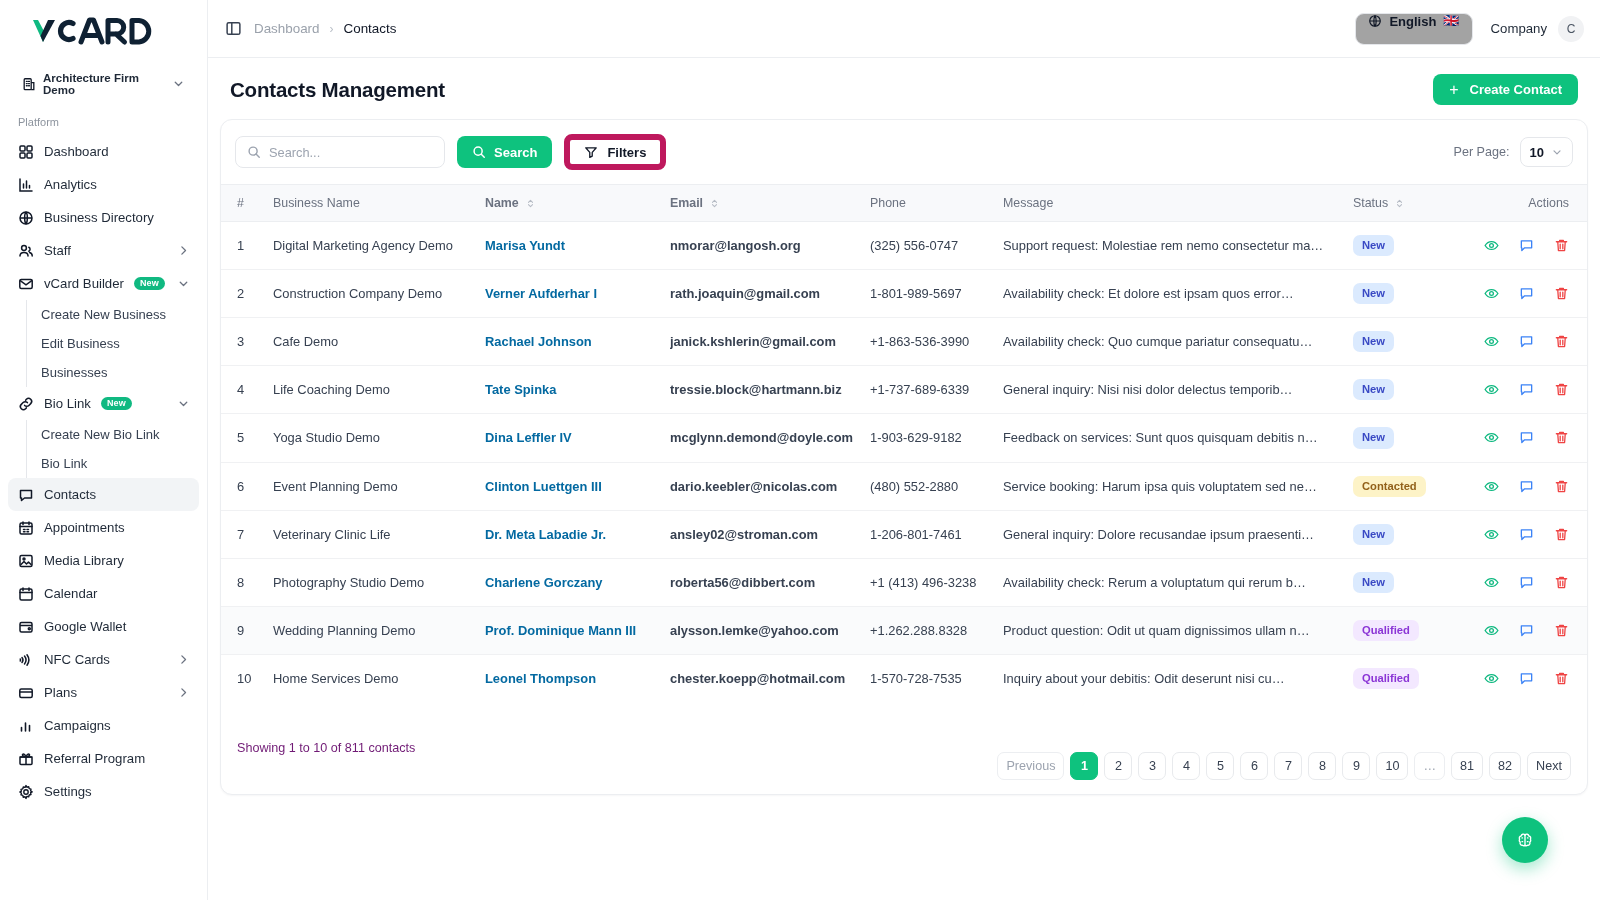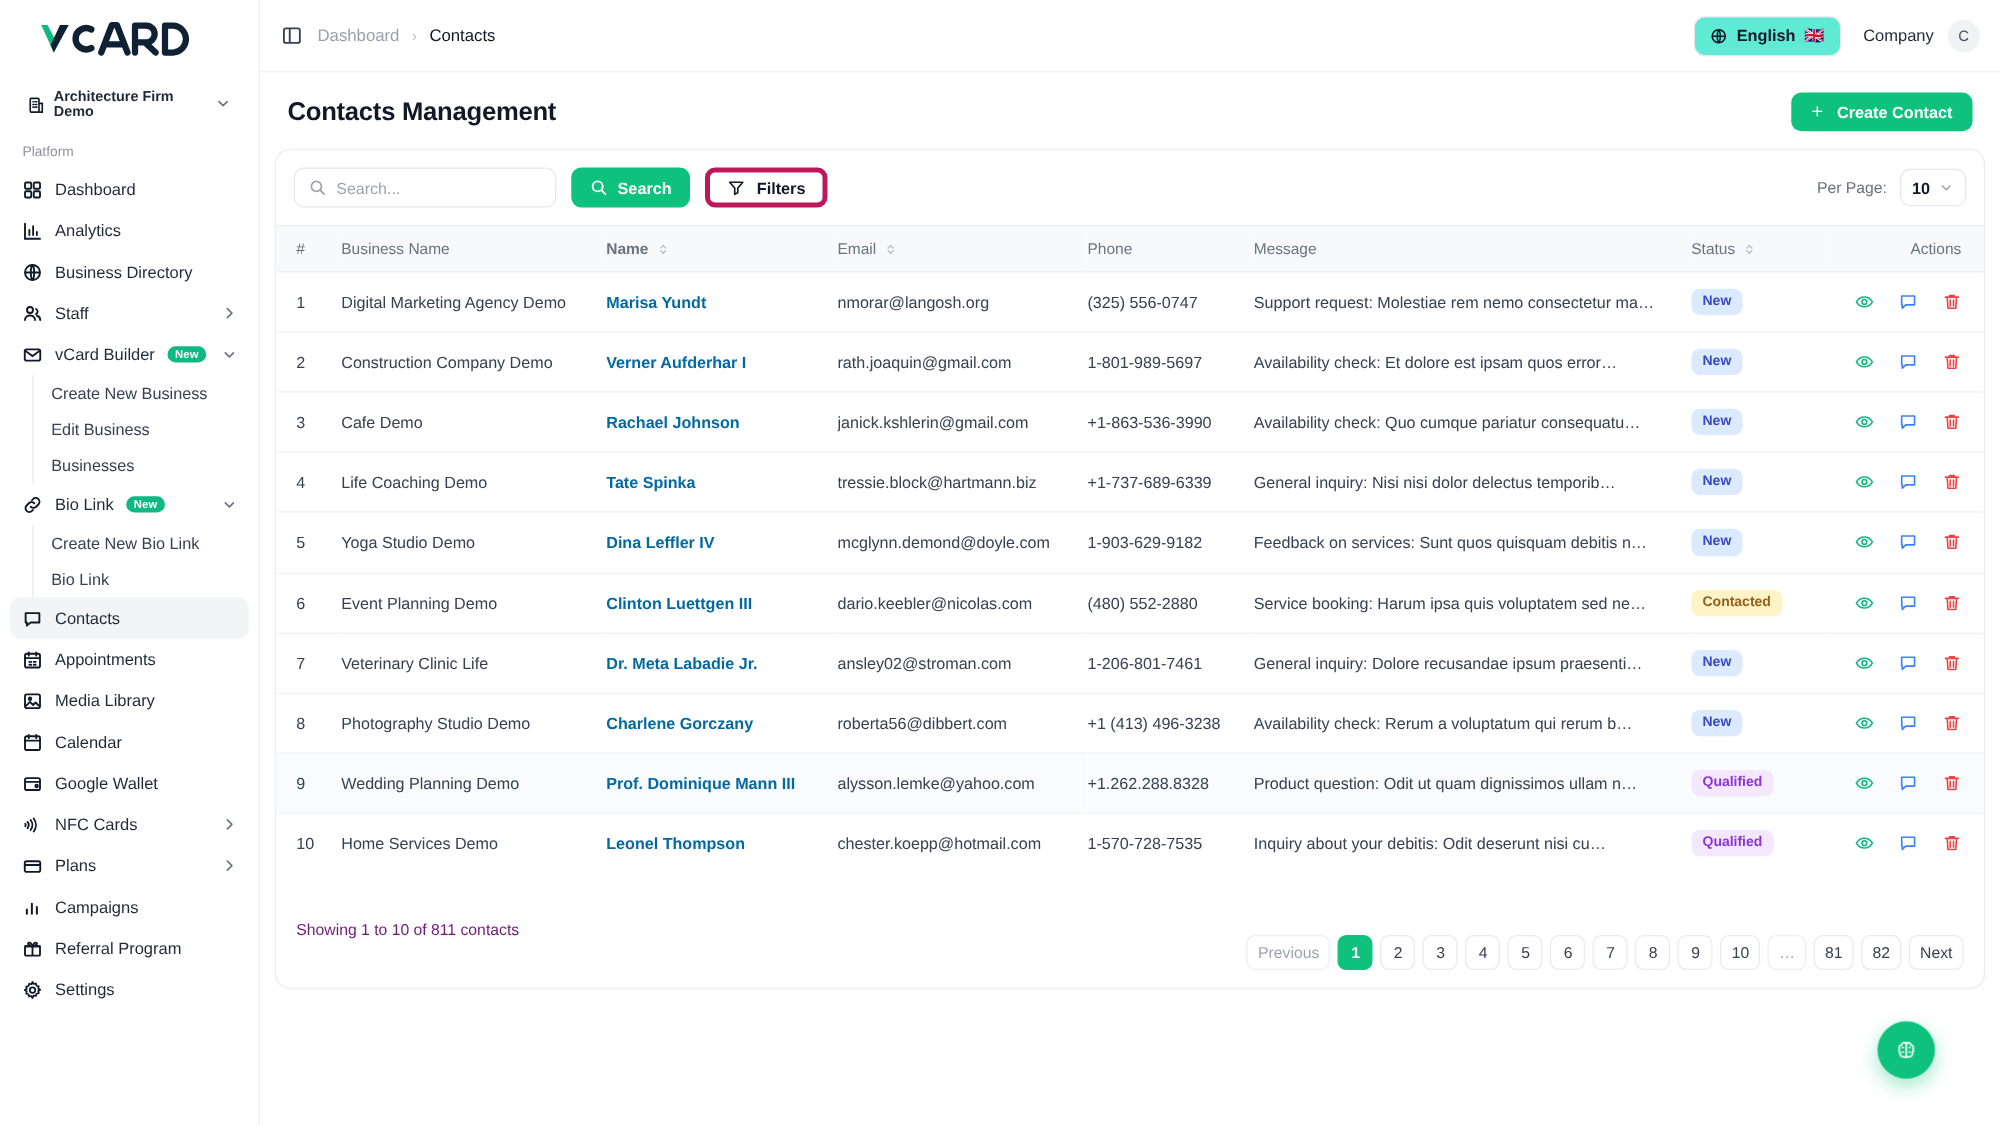--- a/index.html
+++ b/index.html
@@ -62,23 +62,23 @@
     height: 58px; display:flex; align-items:center; padding: 0 16px 0 14px;
     border-bottom: 1px solid #eceef1; gap: 10px; background:#fff;
   }
   .panel-icon { width:22px; height:22px; display:flex; align-items:center; justify-content:center; color:#374151; cursor:pointer; }
   .crumbs { display:flex; align-items:center; gap:10px; font-size:13.4px; }
   .crumb-muted { color:#9aa1ab; cursor:pointer; }
   .crumb-sep { color:#b9bfc7; font-size:12px; }
   .crumb-cur { color:#111827; }
   .topbar-right { margin-left:auto; display:flex; align-items:center; gap: 18px; }
   .lang-btn {
-    display:flex; align-items:center; gap:7px;
+    display:flex; gap:7px;
     border:1px solid #e5e7eb; border-radius: 9px; height:32px; padding: 0 12px;
-    font-size: 13px; color:#111827; font-weight:600; cursor:pointer; background:#5eead4;
+    font-size: 13px; color:#111827; font-weight:600; cursor:pointer; background:#a3a3a3;
   }
   .flag { font-size: 13px; line-height:1; }
   .company { display:flex; align-items:center; gap:11px; font-size:13.2px; color:#1f2937; cursor:pointer; }
   .avatar {
     width:26px; height:26px; border-radius:50%; background:#f1f2f4;
     display:flex; align-items:center; justify-content:center;
     font-size:12px; color:#4b5563; font-weight:500;
   }
 
   .content { flex:1; padding: 0 12px 12px 12px; background:#fff; overflow:hidden; }
@@ -108,21 +108,21 @@
     border:none; outline:none; font-size:12.8px; color:#111827; width:100%;
     font-family:"Liberation Sans", sans-serif; background:transparent;
   }
   .search-box input::placeholder { color:#9ca3af; }
   .search-btn {
     height:32px; background:#0ec27e; color:#fff; border:none; border-radius:8px;
     display:flex; align-items:center; gap:8px; padding: 0 15px;
     font-size:13px; font-weight:600; cursor:pointer; font-family:"Liberation Sans", sans-serif;
   }
   .filters-btn {
-    height:32px; background:#fff; color:#111827; border:4px solid #be185d; border-radius:8px;
+    height:32px; background:#fff; color:#111827; border:6px solid #be185d; border-radius:8px;
     display:flex; align-items:center; gap:9px; padding: 12px 14px;
     font-size:13px; font-weight:600; cursor:pointer; font-family:"Liberation Sans", sans-serif;
   }
   .perpage { margin-left:auto; display:flex; align-items:center; gap:10px; font-size:12.6px; color:#6b7280; }
   .perpage-sel {
     border:1px solid #e5e7eb; border-radius:8px; height:30px; min-width:48px;
     display:flex; align-items:center; justify-content:center; gap:7px;
     font-size:13px; color:#111827; font-weight:600; cursor:pointer; padding: 0 9px;
   }
 
@@ -138,21 +138,21 @@
   tbody td {
     padding: 13px 0; font-size: 12.9px; color:#374151;
     border-bottom: 1px solid #f0f1f3; vertical-align: middle;
     white-space:nowrap; overflow:hidden; text-overflow:ellipsis;
   }
   tbody tr.alt { background:#fafbfc; }
   tbody tr:last-child td { border-bottom:none; }
   .c-idx { width: 52px; padding-left:16px !important; color:#374151; }
   .c-biz { width: 212px; }
   .c-name { width: 185px; font-weight:700; color:#0369a1; }
-  .c-email { width: 200px; }
+  .c-email { width: 200px; font-weight: bold; }
   .c-phone { width: 133px; }
   .c-msg { width: 350px; padding-right: 18px !important; }
   .c-status { width: 110px; }
   .c-actions { width: 128px; padding-right:16px !important; }
 
   th.c-idx, th.c-biz, th.c-name, th.c-email, th.c-phone, th.c-msg, th.c-status, th.c-actions { color:#6b7280; }
   th.c-status .hd { justify-content:flex-start; }
   th.c-actions .hd { justify-content:flex-end; padding-right: 6px; }
 
   .pill {

